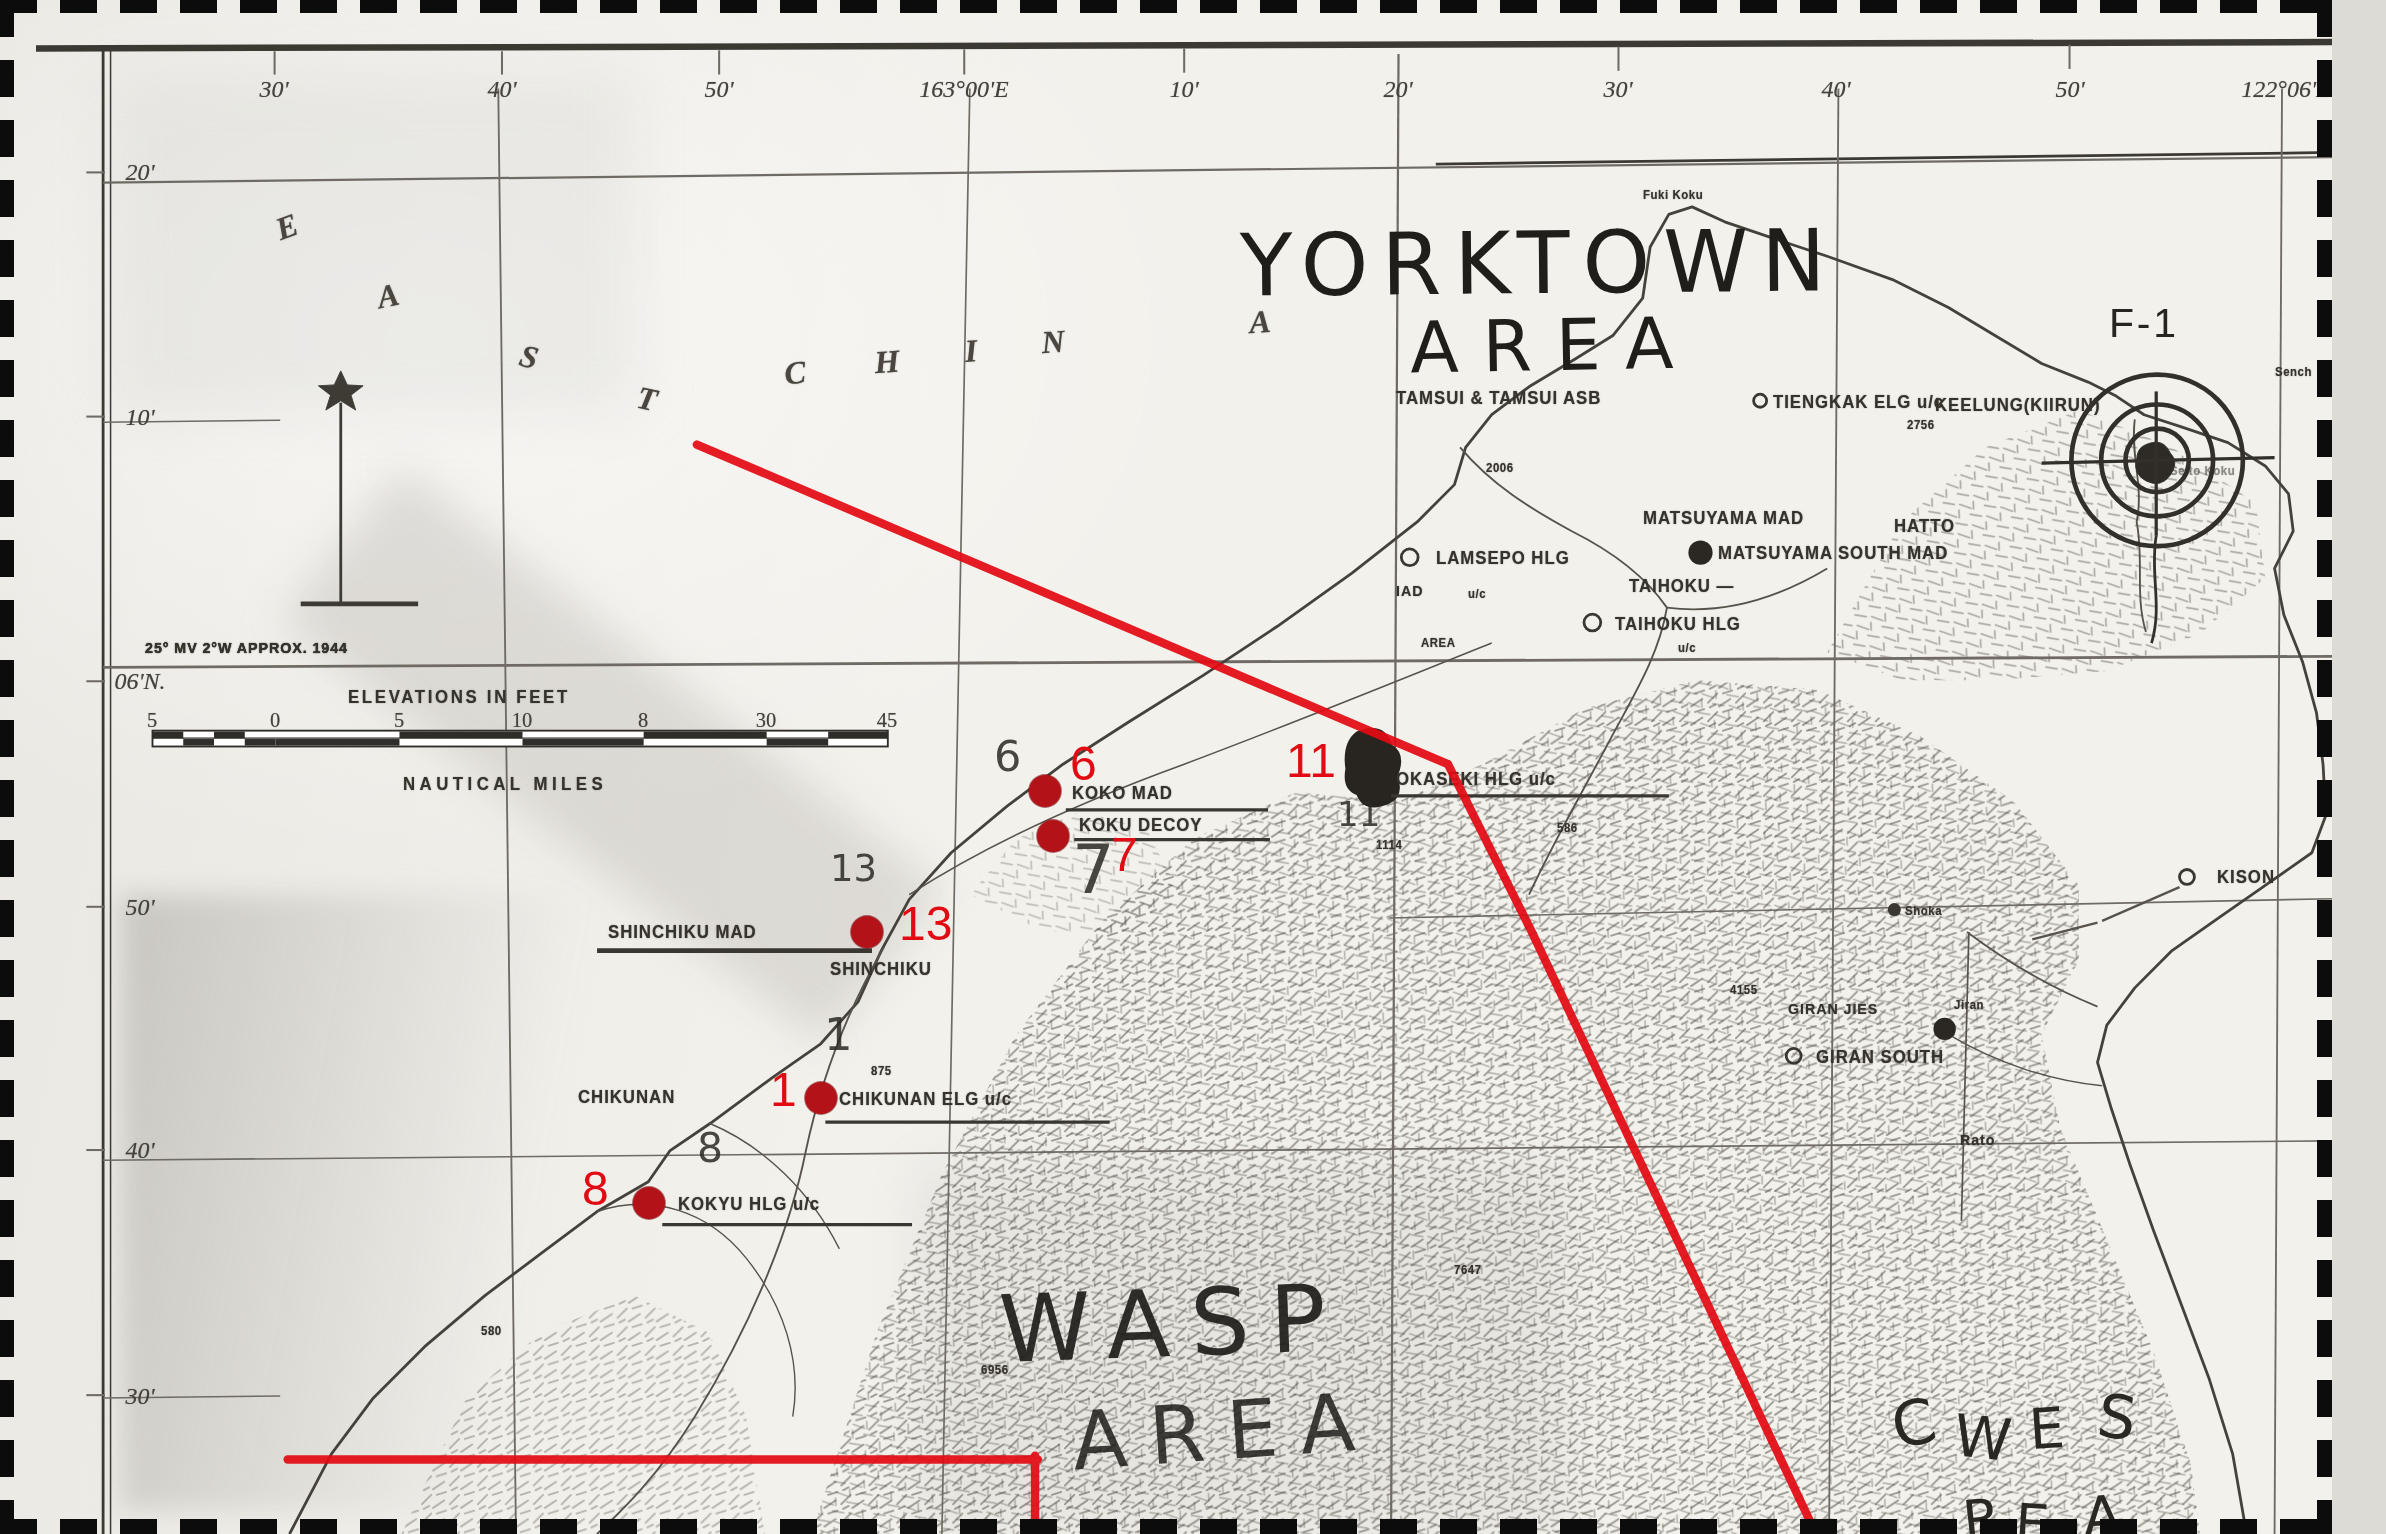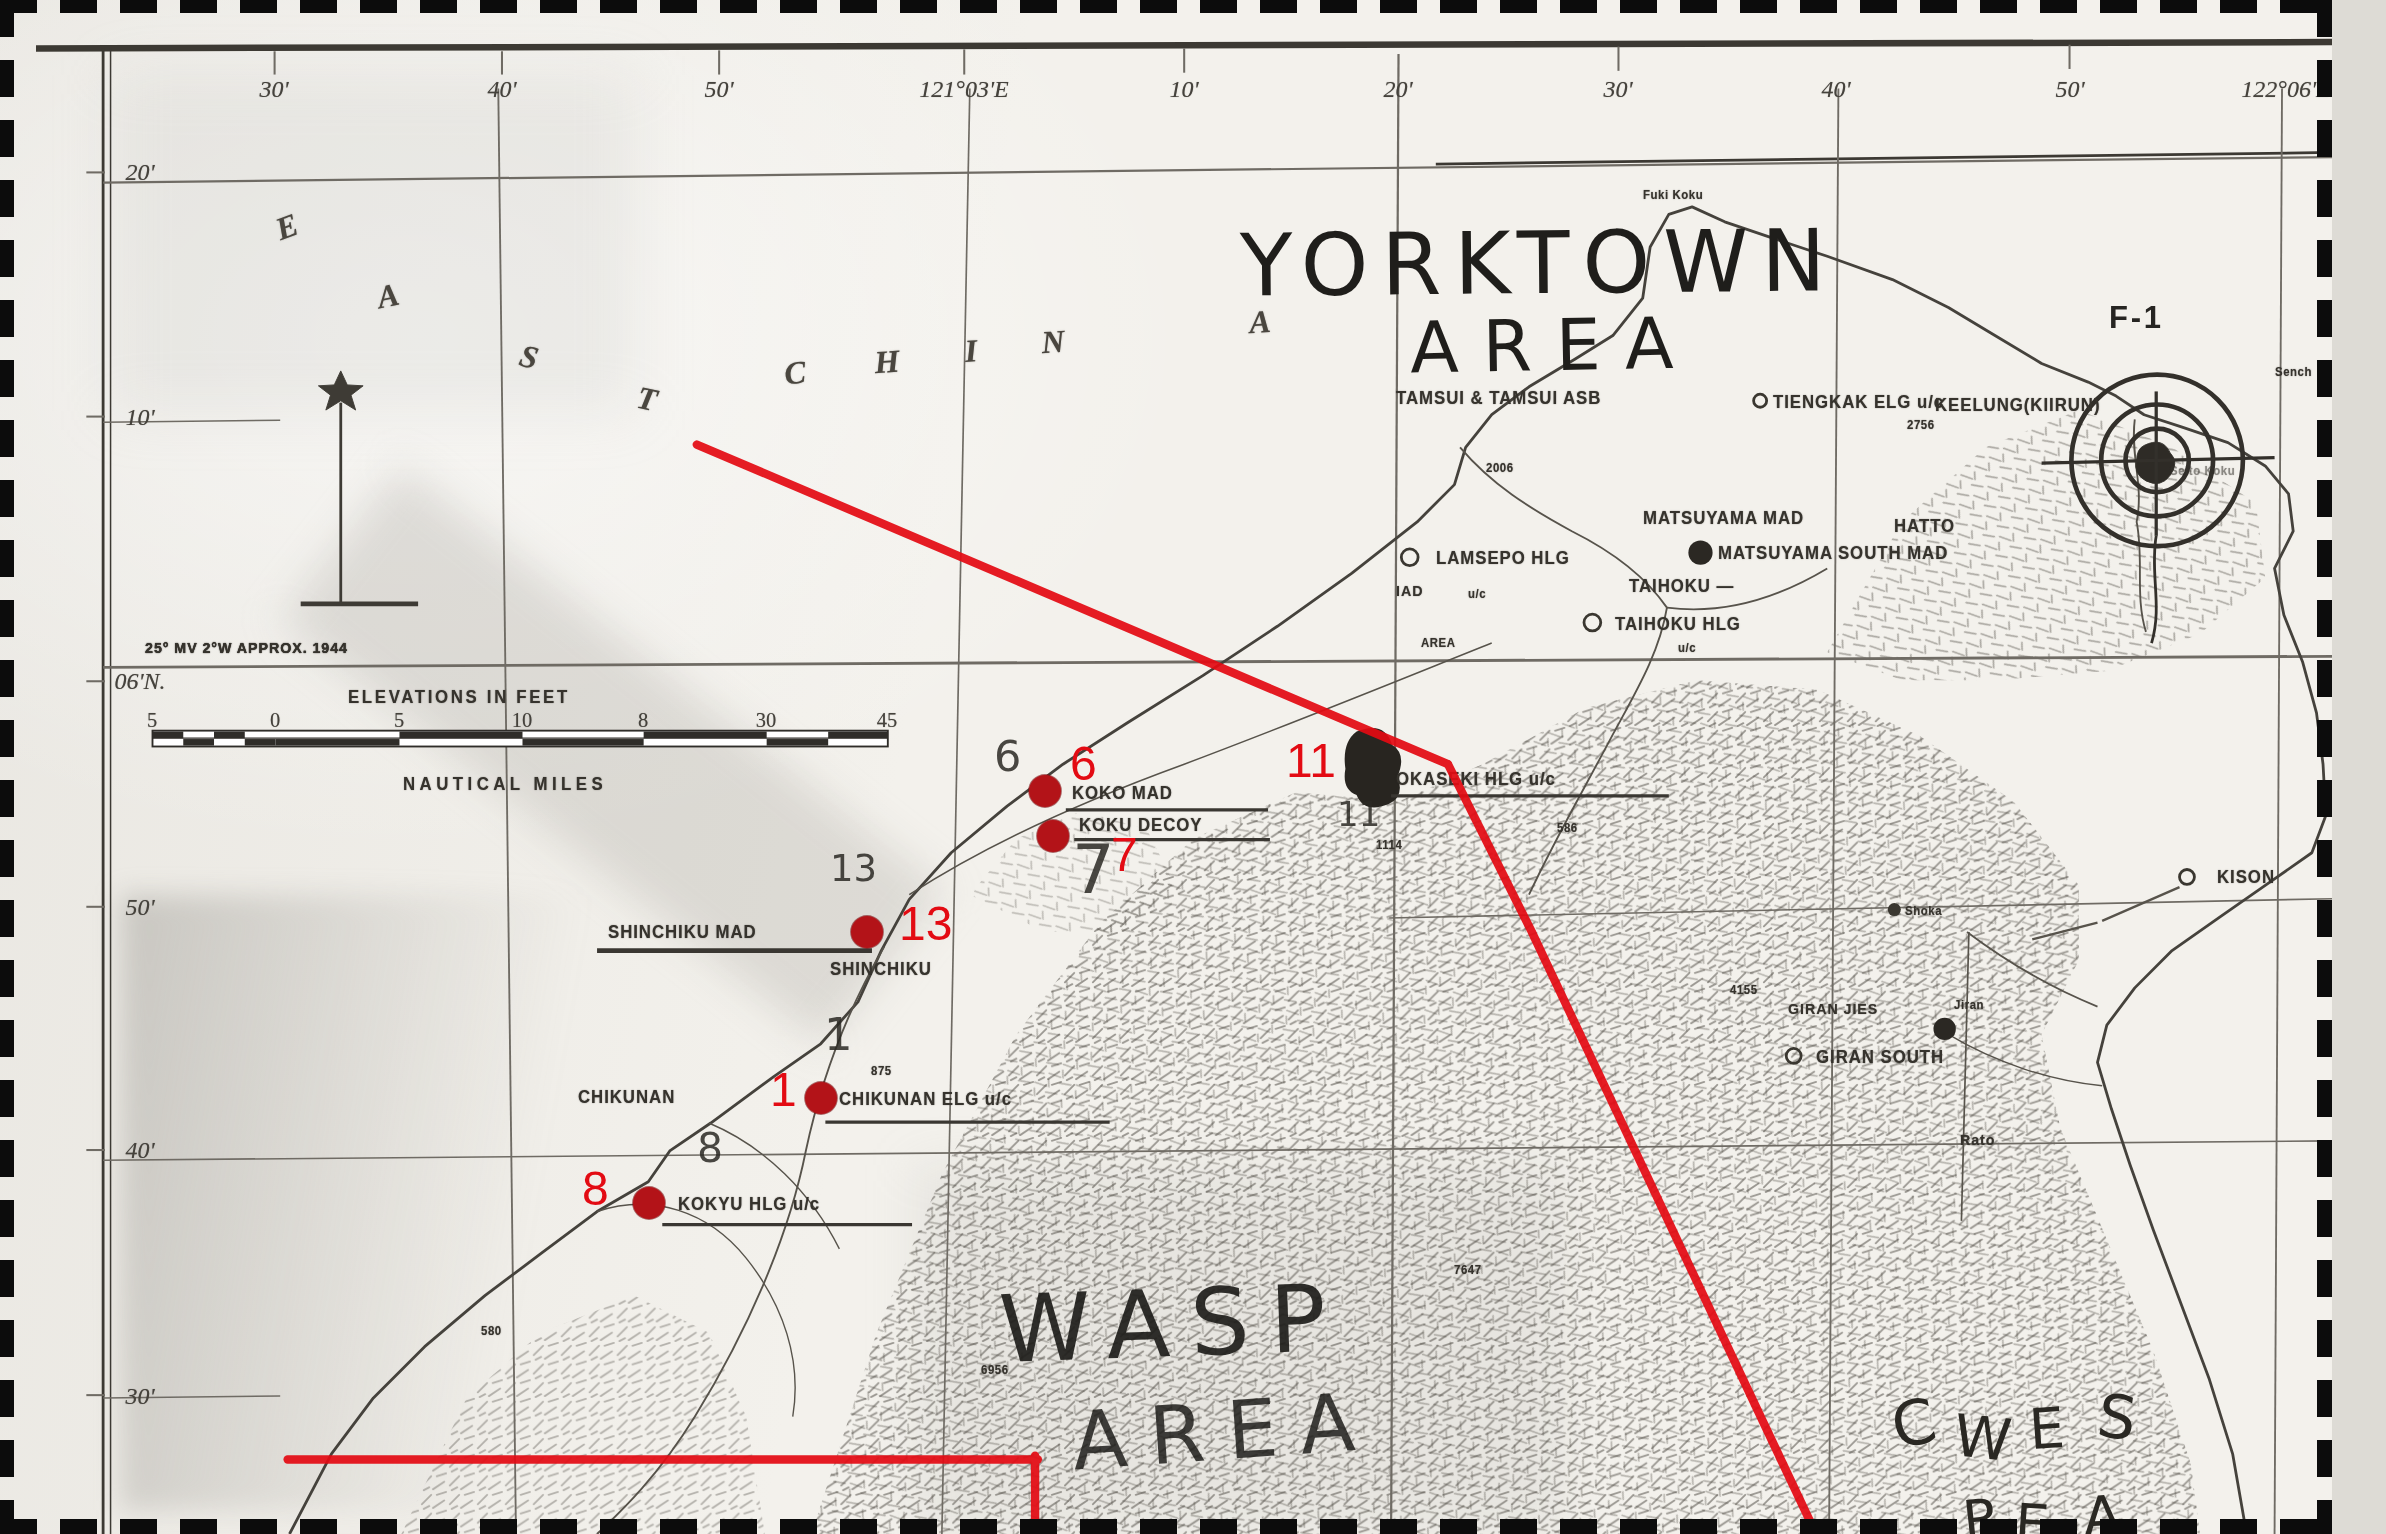--- a/index.html
+++ b/index.html
@@ -37,21 +37,21 @@
        color:#4a463f;transform:translate(-50%,-50%);z-index:16;text-shadow:0 0 1.4px rgba(70,66,58,.5);}
   .red-num{position:absolute;font-size:48px;font-weight:400;color:var(--red);z-index:40;line-height:1;
            transform:translate(-1.9px,-3.7px);}
   .pen{position:absolute;font-family:"DejaVu Sans",sans-serif;font-weight:400;color:#2b2924;opacity:.85;
        z-index:18;line-height:1;}
   .hand{position:absolute;color:#1f1e1b;white-space:nowrap;z-index:17;font-family:"DejaVu Sans",sans-serif;}
   #t-yorktown{left:1240px;top:213px;font-size:86px;letter-spacing:13px;transform:rotate(-.5deg);}
   #t-yorktown-area{left:1410px;top:304px;font-size:71px;letter-spacing:24px;transform:rotate(-1deg);}
   #t-wasp{left:999px;top:1270px;font-size:93px;letter-spacing:20.5px;transform:rotate(-2deg);opacity:.92;}
   #t-wasp-area{left:1072px;top:1385px;font-size:80px;letter-spacing:22.4px;transform:rotate(-4deg);opacity:.85;}
-  #t-f1{left:2109px;top:300px;font-size:31px;font-weight:700;letter-spacing:2.8px;color:#262522;
+  #t-f1{left:2109px;top:300px;font-size:41px;font-weight:400;letter-spacing:2.8px;color:#262522;
         font-family:"Liberation Sans",sans-serif;}
   .corner-ltr{position:absolute;font-family:"DejaVu Sans",sans-serif;font-size:60px;color:#2a2823;z-index:17;}
   .red-dot{position:absolute;width:32px;height:32px;border-radius:50%;background:var(--red-dark);
            transform:translate(-50%,-50%);z-index:38;box-shadow:0 0 0 0.9px rgba(120,10,14,.6);}
   svg.layer{position:absolute;left:0;top:0;z-index:10;}
   svg.overlay{z-index:35;}
 </style>
 </head>
 <body>
 
@@ -197,21 +197,21 @@
       <polyline points="1553,820 1643,1000 1948,1646"></polyline>
       <line x1="308" y1="1566" x2="1113" y2="1566"></line>
       <line x1="1110" y1="1562" x2="1110" y2="1646"></line>
     </g>
   </svg>
 
   <div id="axis-top">
       <div class="ax" style="left: 274px; top: 89px;">30'</div>
       <div class="ax" style="left: 502px; top: 89px;">40'</div>
       <div class="ax" style="left: 719px; top: 89px;">50'</div>
-      <div class="ax" style="left: 964px; top: 89px;">121°03'E</div>
+      <div class="ax" style="left: 964px; top: 89px;">163°00'E</div>
       <div class="ax" style="left: 1184px; top: 89px;">10'</div>
       <div class="ax" style="left: 1398px; top: 89px;">20'</div>
       <div class="ax" style="left: 1618px; top: 89px;">30'</div>
       <div class="ax" style="left: 1836px; top: 89px;">40'</div>
       <div class="ax" style="left: 2070px; top: 89px;">50'</div>
       <div class="ax" style="left: 2286px; top: 89px;">122°06'E</div>
     </div>
   <div id="axis-left">
       <div class="ax" style="left: 140px; top: 172px;">20'</div>
       <div class="ax" style="left: 140px; top: 417px;">10'</div>

